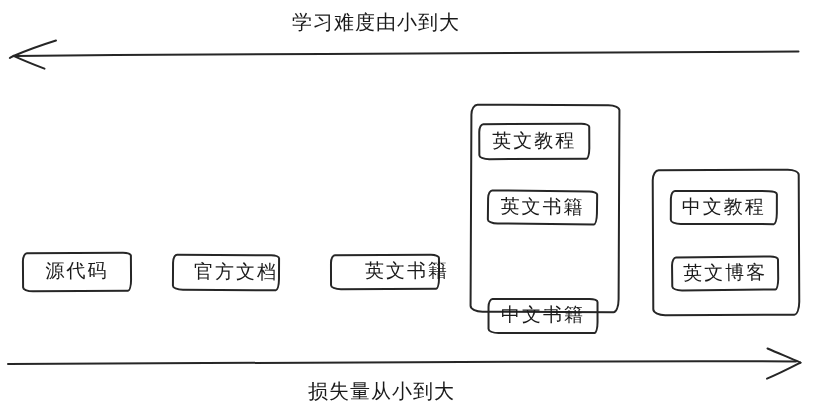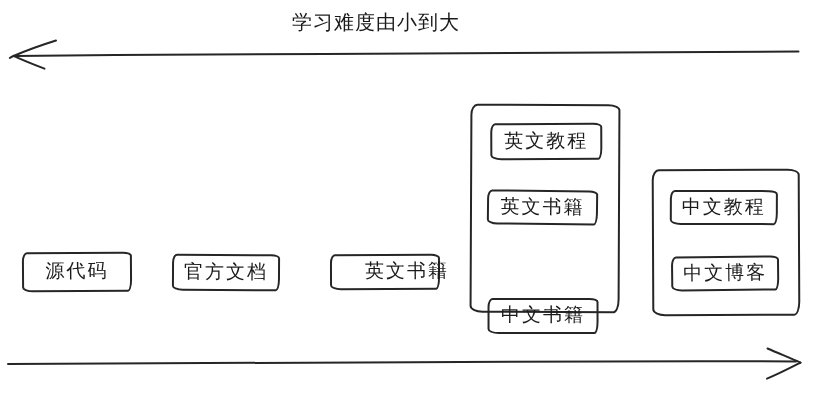--- a/index.html
+++ b/index.html
@@ -56,27 +56,27 @@
     font-size: 19px;
     letter-spacing: 2px;
     white-space: nowrap;
     transform: translateY(-1px);
   }
   .group {
     border-radius: 7px 12px 6px 13px / 11px 6px 14px 7px;
   }
   
   .node-source   { left: 22px;  top: 252px; width: 110px; height: 40px; transform: rotate(-0.4deg); }
-  .node-docs     { left: 172px; top: 254px; width: 108px; height: 37px; transform: rotate(0.3deg); }
+  .node-docs     { left: 172px; top: 254px; width: 108px; height: 37px; transform: rotate(0.3deg); justify-content: flex-end; }
   .node-enbooks  { left: 330px; top: 254px; width: 110px; height: 36px; transform: rotate(-0.2deg); padding-left: 44px; }
   
   .group-1 { left: 470px; top: 104px; width: 150px; height: 209px; transform: rotate(0.25deg); }
   .group-2 { left: 652px; top: 169px; width: 148px; height: 147px; transform: rotate(-0.25deg); }
   
-  .g1-tutorials { left: 18px; top: 17px;  width: 112px; height: 37px; transform: rotate(-0.5deg); }
+  .g1-tutorials { left: 6px; top: 17px;  width: 112px; height: 37px; transform: rotate(-0.5deg); }
   .g1-blogs     { left: 15px; top: 84px;  width: 111px; height: 35px; transform: rotate(0.4deg); }
   .g1-cnbooks   { left: 16px; top: 148px; width: 111px; height: 36px; transform: rotate(-0.3deg); margin-top: 44px; }
   .g2-tutorials { left: 16px; top: 19px;  width: 108px; height: 35px; transform: rotate(0.4deg); text-align: right; }
   .g2-blogs     { left: 17px; top: 85px;  width: 108px; height: 35px; transform: rotate(-0.4deg); }
 </style>
 </head>
 <body>
 
 <div class="canvas" style="--bg: #ffffff; --stroke: #262626; --text: #1a1a1a;">
 
@@ -88,20 +88,21 @@
     </g>
     <g>
       <path d="M8 364 C 200 363, 480 361.7, 700 361.3 C 740 361.1, 772 361.1, 796 361.4"></path>
       <path d="M767.5 348.5 C 779 353.5, 790 358, 800.5 362.6"></path>
       <path d="M800.5 362.6 C 790 368, 779.5 373.5, 767 378.6"></path>
     </g>
   </svg>
 
   <div class="axis-label top-label">学习难度由小到大</div>
 
+  <div class="axis-label bottom-label">损失量从小到大</div>
 
   <div class="sketch node node-source">
     <span class="node-text">源代码</span>
   </div>
 
   <div class="sketch node node-docs">
     <span class="node-text">官方文档</span>
   </div>
 
   <div class="sketch node node-enbooks">
@@ -118,17 +119,17 @@
     <div class="sketch node g1-cnbooks">
       <span class="node-text">中文书籍</span>
     </div>
   </div>
 
   <div class="sketch group group-2">
     <div class="sketch node g2-tutorials">
       <span class="node-text">中文教程</span>
     </div>
     <div class="sketch node g2-blogs">
-      <span class="node-text">中文博客</span>
+      <span class="node-text">英文博客</span>
     </div>
   </div>
 
 </div>
 
 </body></html>

